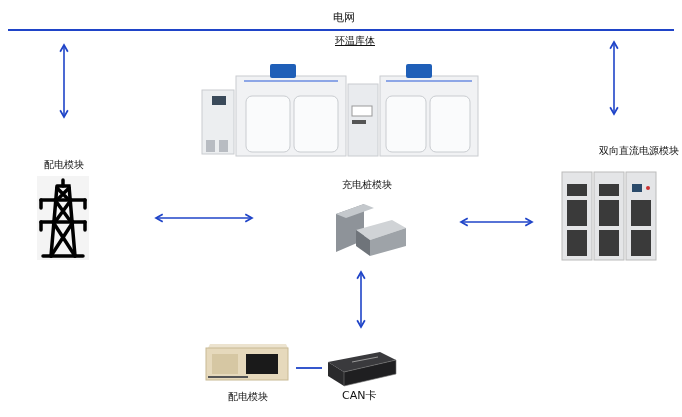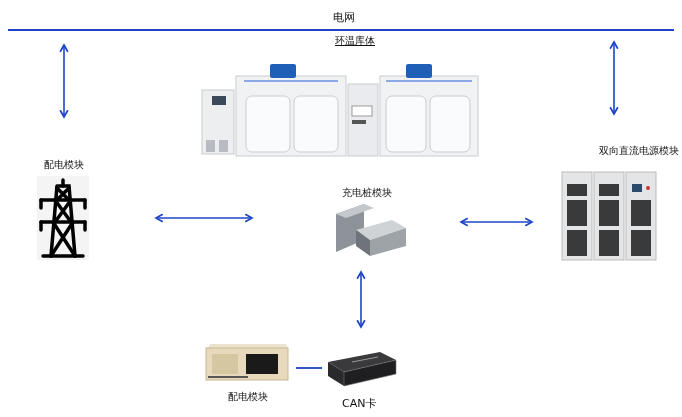--- a/index.html
+++ b/index.html
@@ -67,21 +67,21 @@
         <line x1="48" y1="24" x2="48" y2="32"></line>
       <line x1="4" y1="46" x2="48" y2="46"></line>
       <line x1="4" y1="46" x2="4" y2="54"></line>
         <line x1="48" y1="46" x2="48" y2="54"></line>
       <path d="M20,12 L32,24 M32,12 L20,24 M18,24 L34,46 M34,24 L18,46 M16,46 L38,80 M36,46 L14,80"></path>
       <line x1="6" y1="80" x2="46" y2="80"></line>
     </g>
   </svg>
 </div>
 
-<div class="lbl" style="left:342px;top:178px;font-family:'DejaVu Serif',serif;margin-top:8px;">充电桩模块</div>
+<div class="lbl" style="left:342px;top:178px;font-family:'DejaVu Serif',serif;">充电桩模块</div>
 <div class="abs" style="left:330px;top:200px;width:80px;height:56px;">
   <svg width="80" height="56">
     <polygon points="6,14 34,4 34,40 6,52" fill="#8e9399"></polygon>
     <polygon points="6,14 34,4 44,8 16,18" fill="#c4c8cc"></polygon>
     <polygon points="26,30 62,20 76,28 40,40" fill="#d0d3d6"></polygon>
     <polygon points="40,40 76,28 76,46 40,56" fill="#9ea3a8"></polygon>
     <polygon points="26,30 40,40 40,56 26,46" fill="#6f747a"></polygon>
   </svg>
 </div>
 
@@ -116,13 +116,13 @@
 <div class="lbl" style="left:228px;top:390px;">配电模块</div>
 
 <div class="abs" style="left:324px;top:348px;width:76px;height:40px;">
   <svg width="76" height="40">
     <polygon points="4,14 56,4 72,12 20,24" fill="#3a3a3d"></polygon>
     <polygon points="4,14 20,24 20,38 4,28" fill="#2a2a2c"></polygon>
     <polygon points="20,24 72,12 72,26 20,38" fill="#1f1f21" stroke="#777" stroke-width="0.6"></polygon>
     <line x1="28" y1="14" x2="54" y2="9" stroke="#999" stroke-width="1"></line>
   </svg>
 </div>
-<div class="lbl" style="left:342px;top:396px;font-size:11px;">CAN卡</div>
+<div class="lbl" style="left:342px;top:388px;font-size:11px;">CAN卡</div>
 
 </body></html>

